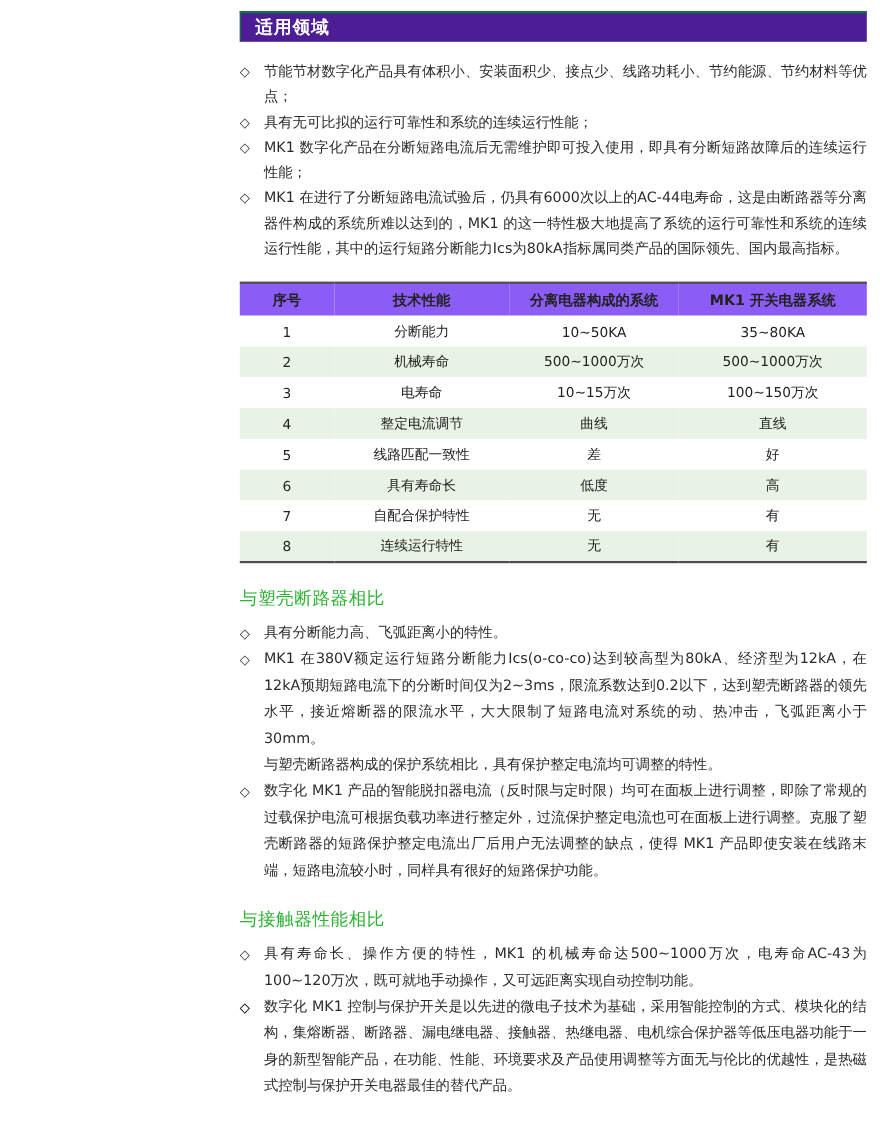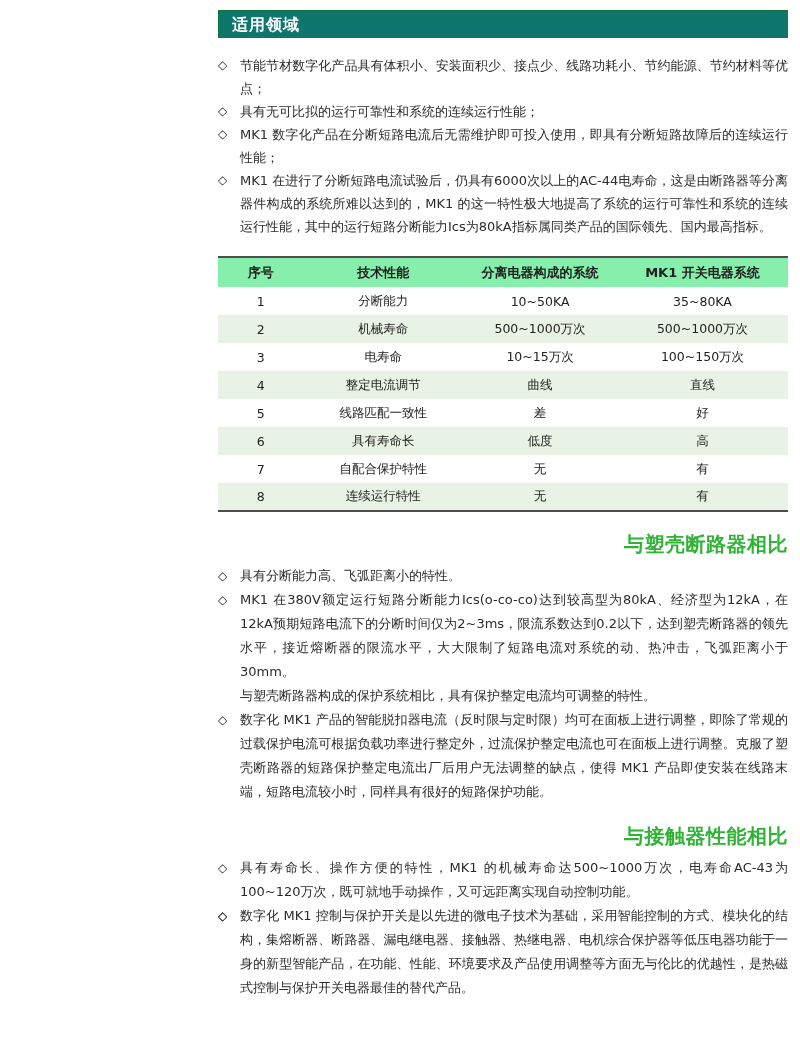--- a/index.html
+++ b/index.html
@@ -7,21 +7,21 @@
     width: 800px; height: 1042px;
     background: #ffffff;
     font-family: "DejaVu Sans", "Liberation Sans", sans-serif;
     overflow: hidden;
   }
   .page { position: relative; width: 800px; height: 1042px; background: #fff; }
   .content { position: absolute; left: 218px; top: 10px; width: 570px; }
 
   
   .title-bar {
-    background: #0f766e;
+    background: #4c1d95;
     border-top: 2px solid #0b7a38;
     border-left: 1px solid #0b7a38;
     color: #ffffff;
     font-size: 16px;
     font-weight: bold;
     height: 28px;
     line-height: 26px;
     padding-left: 13px;
     letter-spacing: 1px;
   }
@@ -47,44 +47,43 @@
   table.cmp {
     width: 100%;
     margin-top: 18px;
     border-collapse: collapse;
     border-top: 2px solid #4d4d4d;
     border-bottom: 2px solid #4d4d4d;
     font-size: 12.5px;
     color: #222;
   }
   table.cmp th {
-    background: #86efac;
+    background: #8b5cf6;
     font-weight: bold;
     height: 30px;
     text-align: center;
     font-size: 13px;
   }
   table.cmp td { height: 28px; text-align: center; }
   table.cmp tbody tr:nth-child(even) td { background: #e9f3e5; }
   table.cmp tbody tr:nth-child(odd)  td { background: #ffffff; }
   table.cmp .c1 { width: 15%; }
   table.cmp .c2 { width: 28%; }
   table.cmp .c3 { width: 27%; }
   table.cmp .c4 { width: 30%; }
 
   
   h2.sec-head {
     color: #2eb335;
-    font-size: 20px;
-    font-weight: bold;
+    font-size: 16px;
+    font-weight: normal;
     line-height: 20px;
     margin-top: 22px;
     margin-bottom: 10px;
     letter-spacing: 0.5px;
-    text-align: right;
   }
 </style>
 </head>
 <body>
 
 <div class="page">
   <div class="content">
 
     <div class="title-bar">
       <span>适用领域</span>

